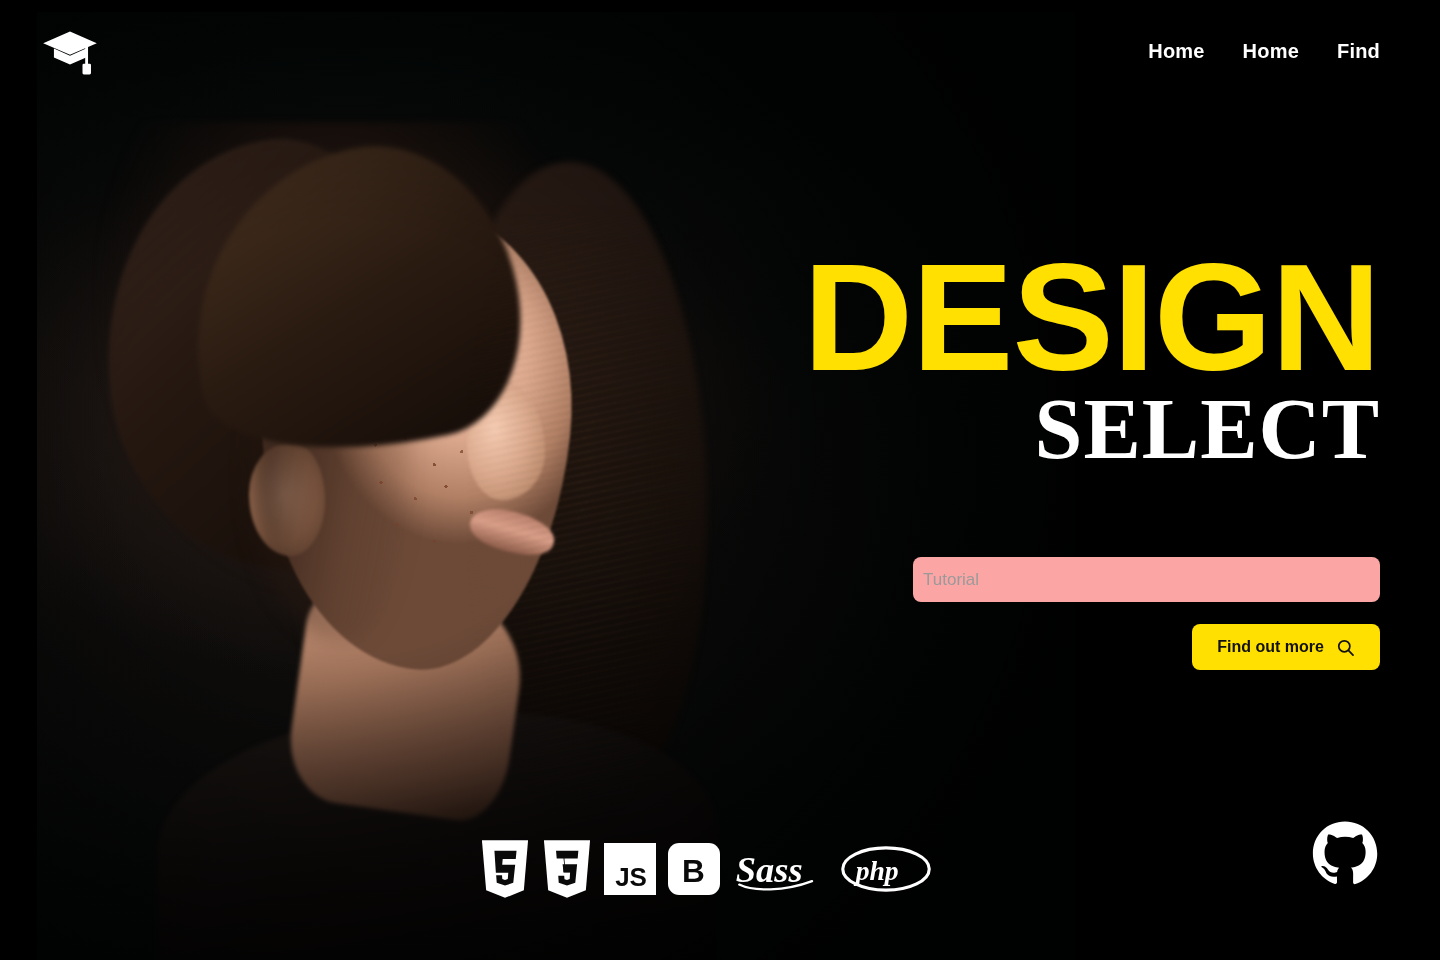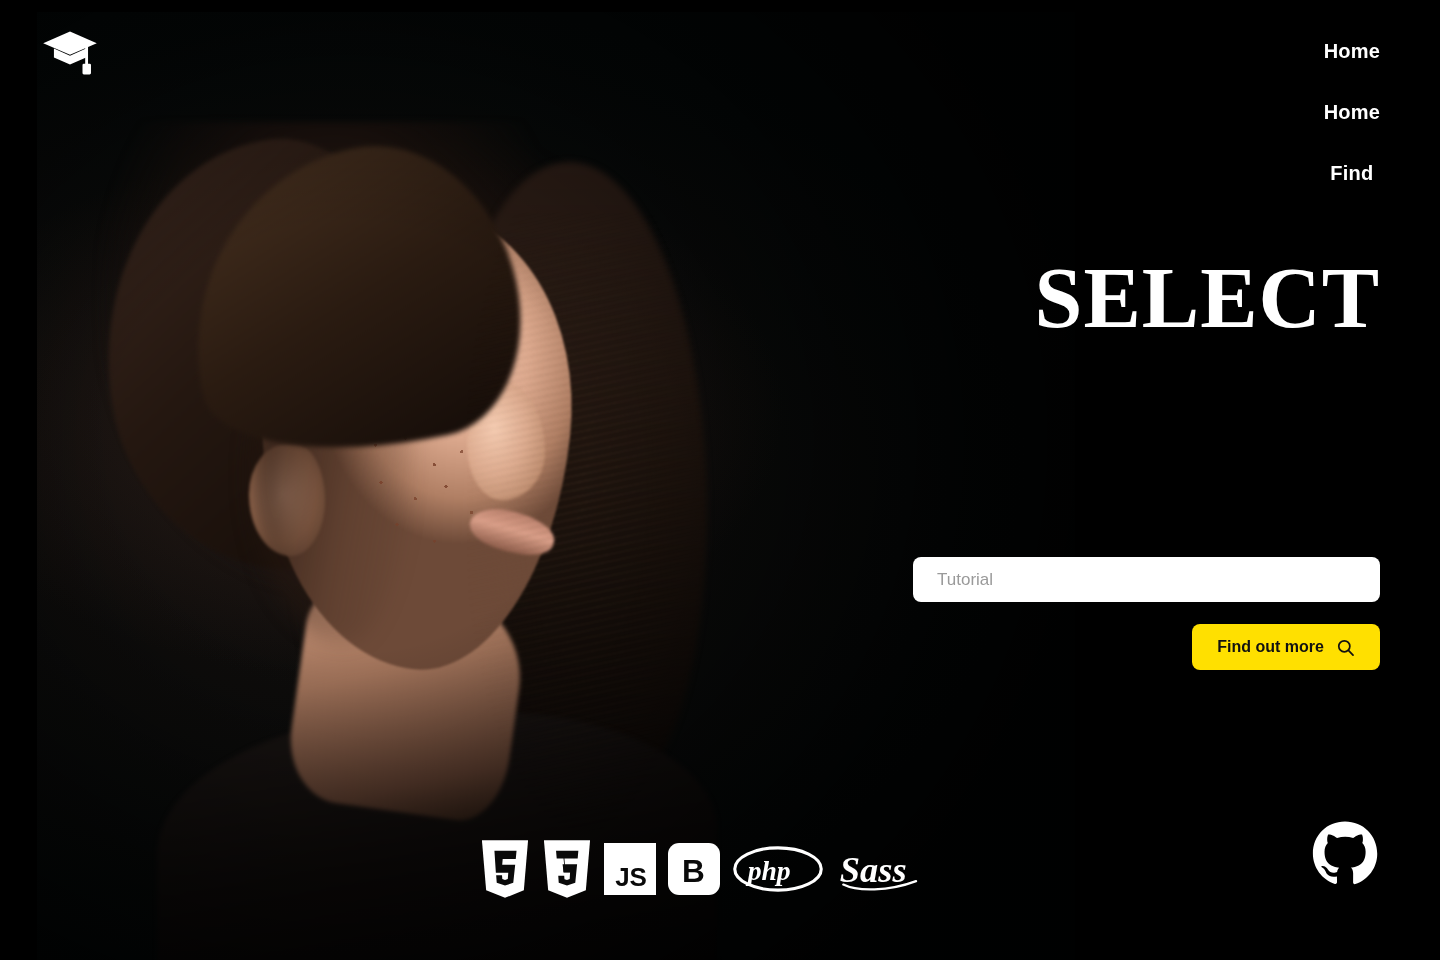--- a/index.html
+++ b/index.html
@@ -147,21 +147,21 @@
 
   
   .logo {
     position:absolute; left:41px; top:28px;
     width:58px; height:50px;
   }
 
   
   .nav {
     position:absolute; right:60px; top:40px;
-    display:flex; align-items:center; gap:38px;flex-direction:column;
+    display:flex; align-items:flex-start; gap:38px;
   }
   .nav-link {
     color:#fff; font-size:20px; font-weight:bold;
     letter-spacing:.2px; text-decoration:none; cursor:pointer;
     white-space:nowrap;
   }
 
   
   .headline {
     position:absolute; right:60px; top:252px;
@@ -181,22 +181,22 @@
     letter-spacing:1px;
     font-family:Liberation Serif, serif;
   }
 
   
   .search-input {
     position:absolute; left:913px; top:557px;
     width:467px; height:45px;
     border:none; outline:none;
     border-radius:8px;
-    background:#ffffff;
-    padding:0 24px;
+    background:#fca5a5;
+    padding:0 10px;
     font-family:"Liberation Sans", sans-serif;
     font-size:17px; color:#1a1a1a;
   }
   .search-input::placeholder { color:#9a9a9a; }
 
   .cta-button {
     position:absolute; left:1192px; top:624px;
     width:188px; height:46px;
     border:none; border-radius:8px;
     background:#FFE000;
@@ -256,20 +256,21 @@
     </svg>
   </div>
 
   <nav class="nav">
     <a class="nav-link" href="#">Home</a>
     <a class="nav-link" href="#">Home</a>
     <a class="nav-link" href="#">Find</a>
   </nav>
 
   <div class="headline">
+    <span class="headline-main">DESIGN</span>
     <span class="headline-sub">SELECT</span>
   </div>
 
   <input class="search-input" type="text" placeholder="Tutorial" style="">
 
   <button class="cta-button">
     <span class="lbl">Find out more</span>
     <span style="display:flex;">
       <svg viewBox="0 0 24 24" width="19" height="19" fill="none" stroke="#111" stroke-width="2.2" stroke-linecap="round">
         <circle cx="10.5" cy="10.5" r="7"></circle>
@@ -303,30 +304,30 @@
     </div>
 
     <div class="tech-item">
       <svg viewBox="0 0 56 56" width="52" height="52" aria-hidden="true">
         <rect fill="#ffffff" x="0" y="0" width="56" height="56" rx="12"></rect>
         <text x="15" y="42" font-family="Liberation Sans, sans-serif" font-size="34" font-weight="bold" fill="#0a0a0a">B</text>
       </svg>
     </div>
 
     <div class="tech-item">
+      <svg viewBox="0 0 110 60" width="96" height="52" aria-hidden="true">
+        <text x="4" y="45" font-family="Liberation Serif, serif" font-size="42" font-style="italic" font-weight="bold" fill="#ffffff">Sass</text>
+        <path d="M8 48 C24 56, 60 56, 92 44" stroke="#ffffff" stroke-width="2.6" fill="none" stroke-linecap="round"></path>
+      </svg>
+    </div>
+
+    <div class="tech-item">
       <svg viewBox="0 0 100 52" width="92" height="48" aria-hidden="true">
         <ellipse cx="50" cy="26" rx="47" ry="23" fill="none" stroke="#ffffff" stroke-width="3.4"></ellipse>
         <text x="17" y="38" font-family="Liberation Serif, serif" font-size="30" font-style="italic" font-weight="bold" fill="#ffffff">php</text>
-      </svg>
-    </div>
-
-    <div class="tech-item">
-      <svg viewBox="0 0 110 60" width="96" height="52" aria-hidden="true">
-        <text x="4" y="45" font-family="Liberation Serif, serif" font-size="42" font-style="italic" font-weight="bold" fill="#ffffff">Sass</text>
-        <path d="M8 48 C24 56, 60 56, 92 44" stroke="#ffffff" stroke-width="2.6" fill="none" stroke-linecap="round"></path>
       </svg>
     </div>
 
   </div>
 
   <div class="github">
     <svg viewBox="0 0 24 24" width="70" height="70" fill="#ffffff" aria-hidden="true">
       <path d="M12 .5C5.73.5.99 5.24.99 11.5c0 4.85 3.15 8.96 7.52 10.41.55.1.75-.24.75-.53 0-.26-.01-1.13-.02-2.05-3.06.66-3.71-1.3-3.71-1.3-.5-1.28-1.22-1.62-1.22-1.62-1-.68.08-.67.08-.67 1.11.08 1.69 1.14 1.69 1.14.98 1.69 2.58 1.2 3.21.92.1-.71.39-1.2.7-1.47-2.44-.28-5.01-1.22-5.01-5.45 0-1.2.43-2.19 1.13-2.96-.11-.28-.49-1.4.11-2.92 0 0 .93-.3 3.04 1.13a10.5 10.5 0 0 1 5.54 0c2.11-1.43 3.03-1.13 3.03-1.13.6 1.52.22 2.64.11 2.92.71.77 1.13 1.76 1.13 2.96 0 4.24-2.58 5.17-5.03 5.44.4.34.75 1.02.75 2.06 0 1.49-.01 2.69-.01 3.06 0 .29.2.64.76.53 4.36-1.46 7.51-5.56 7.51-10.41C23.01 5.24 18.27.5 12 .5z"></path>
     </svg>
   </div>

